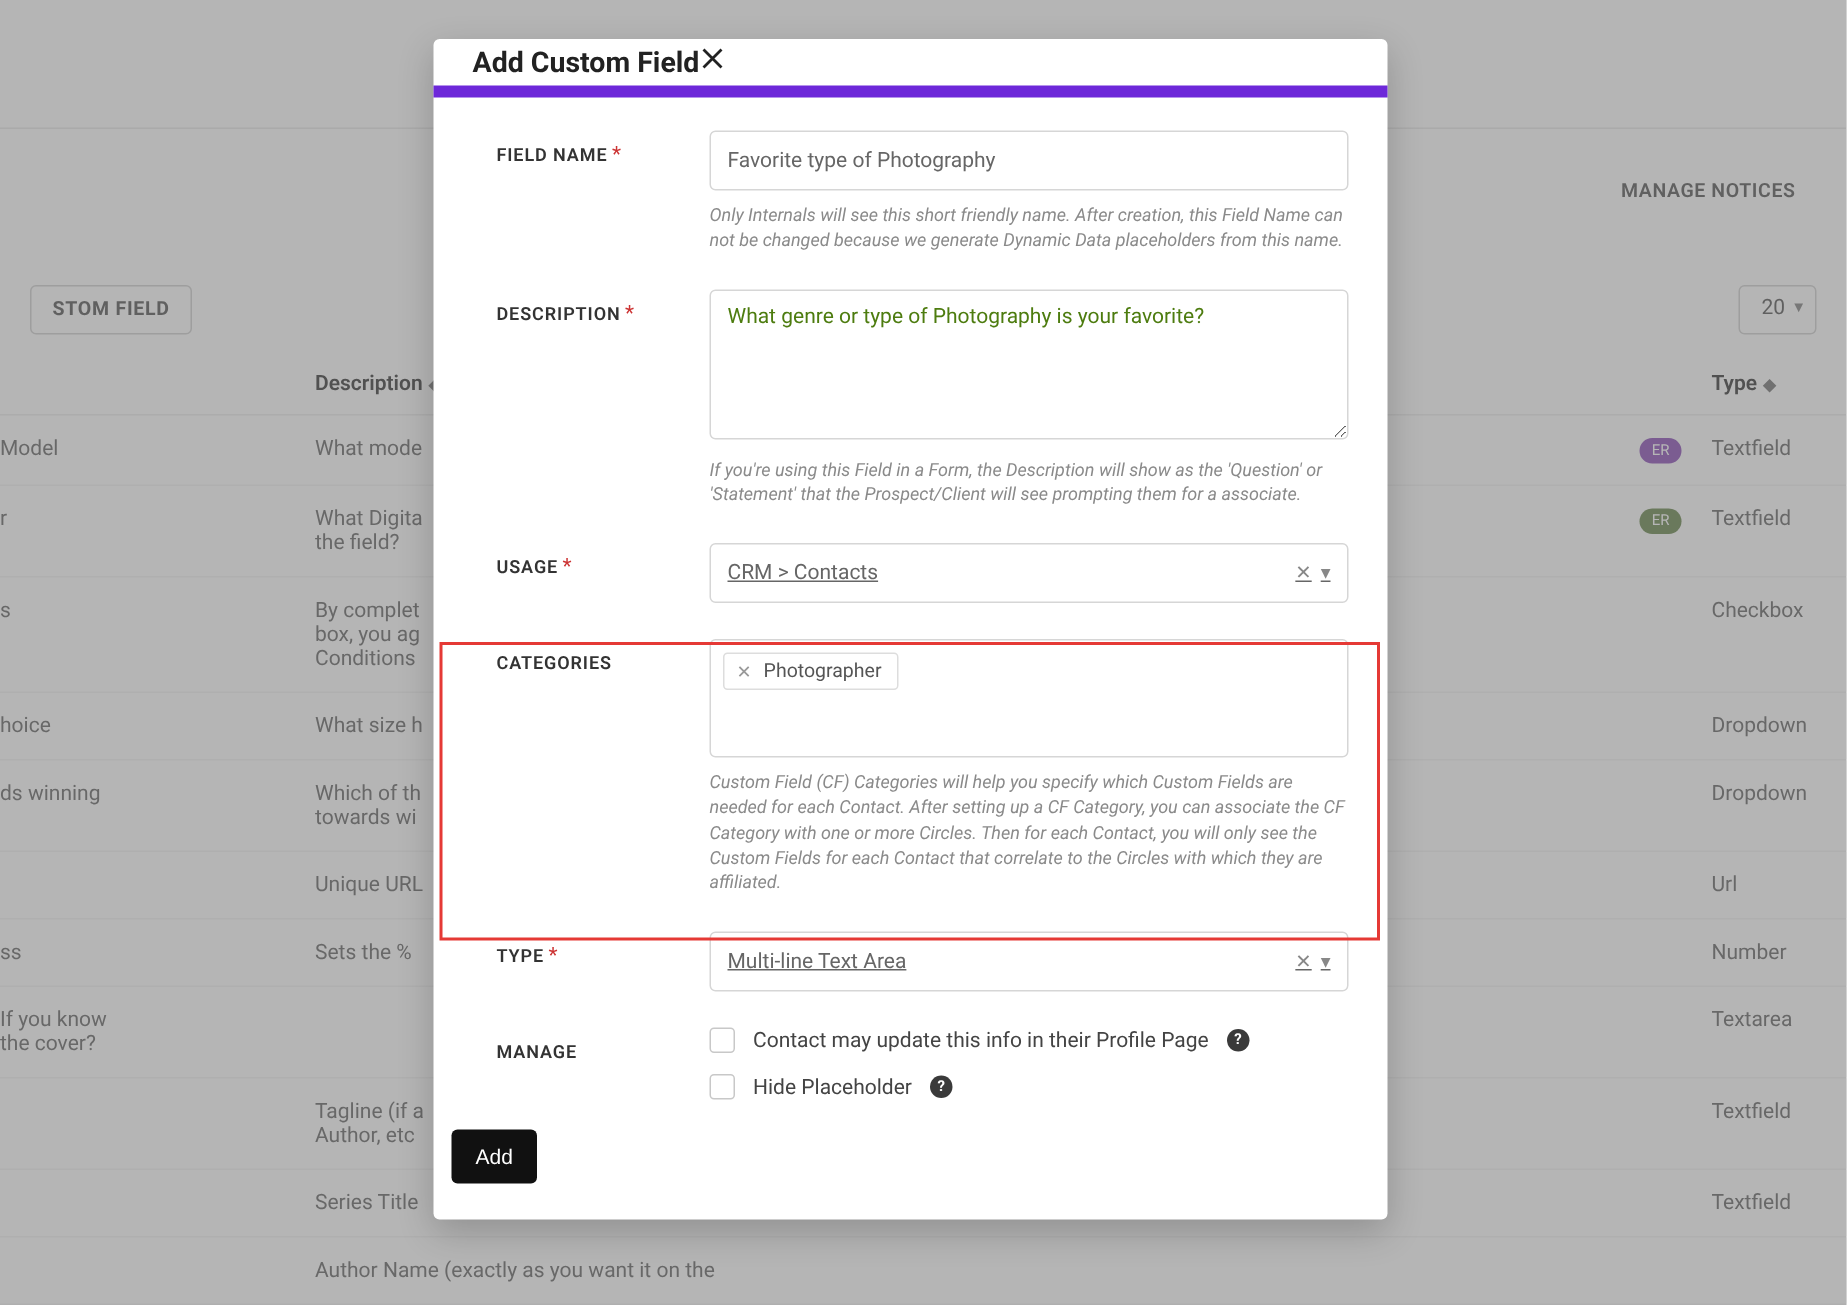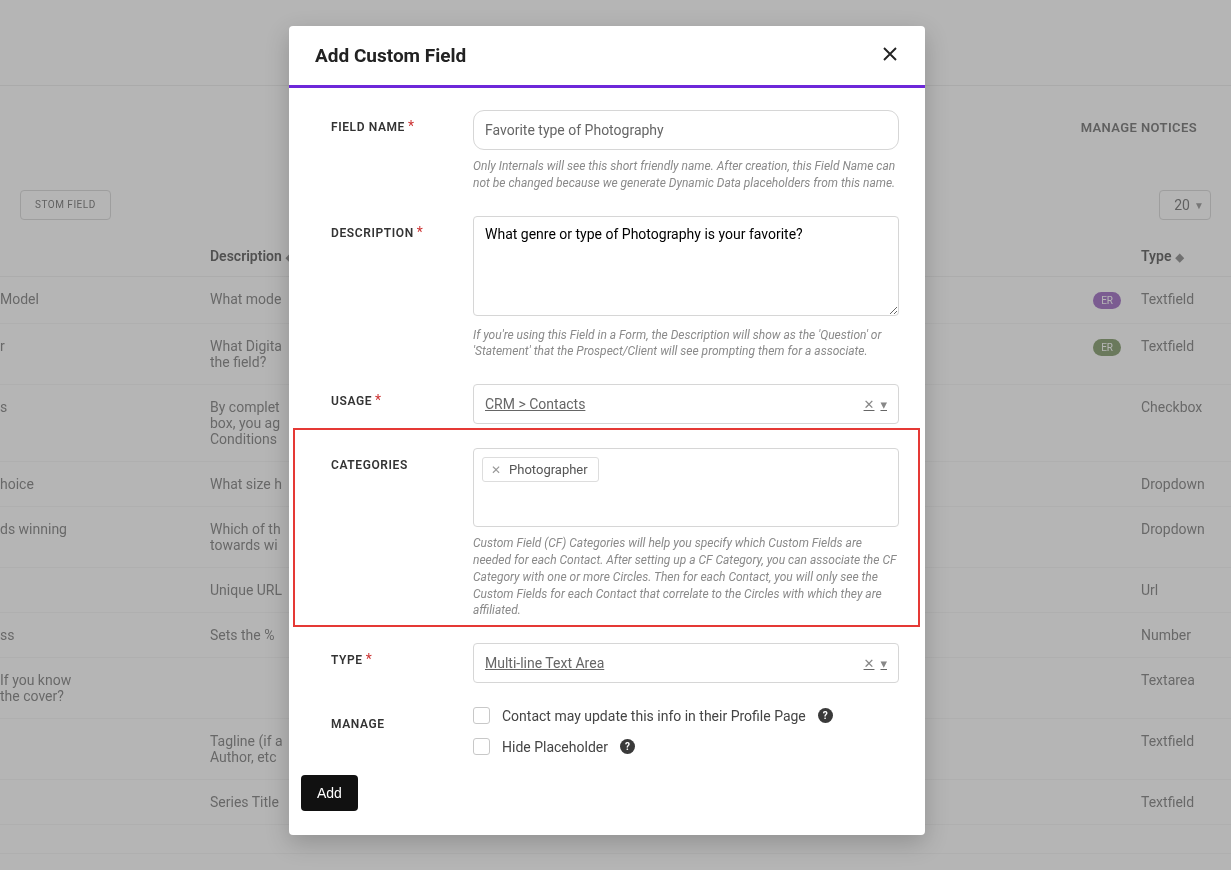--- a/index.html
+++ b/index.html
@@ -43,24 +43,25 @@
     top: 190px;
     left: 0; right: 0;
     padding: 0 20px;
     display: flex;
     justify-content: space-between;
   }
   .bg-btn {
     border: 1px solid #ccc;
     border-radius: 4px;
     padding: 8px 14px;
-    font-size: 10px;
+    font-size: 13px;
     letter-spacing: .5px;
     color: #444;
     background: #fff;
+    font-weight: bold;
   }
   .bg-pagesize {
     border: 1px solid #ccc;
     border-radius: 4px;
     padding: 6px 20px 6px 14px;
     font-size: 14px;
     color: #444;
     background: #fff;
     position: relative;
   }
@@ -104,25 +105,25 @@
     top: 26px;
     left: 289px;
     width: 636px;
     background: #fff;
     border-radius: 4px;
     box-shadow: 0 8px 24px rgba(0,0,0,0.2);
     display: flex;
     flex-direction: column;
   }
   .modal-header {
-    padding: 18px 26px;
-    display: flex;
-    justify-content: space-between;
+    padding: 4px 26px;
+    display: flex;
+    justify-content: flex-start;
     align-items: center;
-    border-bottom: 3px solid #6d28d9;
+    border-bottom: 8px solid #6d28d9;
   }
   .modal-title { font-size: 19px; font-weight: 700; color: #222; }
   .close-x { font-size: 22px; color: #222; cursor: pointer; line-height: 1; }
   .close-x svg { width: 18px; height: 18px; }
 
   .modal-body {
     padding: 22px 0 20px 0;
   }
   .form-row {
     display: flex;
@@ -143,22 +144,22 @@
   }
   .req { color: #c33; margin-left: 3px; }
   .form-field-col { flex: 1; }
   .text-input, .textarea, .select-box, .tag-box {
     width: 100%;
     border: 1px solid #d6d6d6;
     border-radius: 4px;
     font-size: 14px;
     font-family: inherit;
   }
-  .text-input { padding: 19px 11px; height: 40px; color:#666;border-radius:11px; }
-  .textarea { padding: 9px 11px; height: 100px; resize: vertical; color:#000000; }
+  .text-input { padding: 19px 11px; height: 40px; color:#666; }
+  .textarea { padding: 9px 11px; height: 100px; resize: vertical; color:#4d7c0f; }
   .help-text {
     font-size: 12px;
     font-style: italic;
     color: #8a8a8a;
     margin-top: 8px;
     line-height: 1.4;
   }
   .select-box {
     display: flex;
     align-items: center;
@@ -310,20 +311,21 @@
           <div class="col-d">Textfield</div>
         </div>
         <div class="bg-row">
           <div class="col-a"></div>
           <div class="col-b">Series Title</div>
           <div class="col-c" style="text-align:right;padding-right:20px;"></div>
           <div class="col-d">Textfield</div>
         </div>
         <div class="bg-row">
           <div class="col-a"></div>
+          <div class="col-b">Author Name (exactly as you want it on the</div>
           <div class="col-c" style="text-align:right;padding-right:20px;"></div>
           <div class="col-d"></div>
         </div>
       </div>
   </div>
 </div>
 
 <div class="overlay"></div>
 
 <div class="modal">

